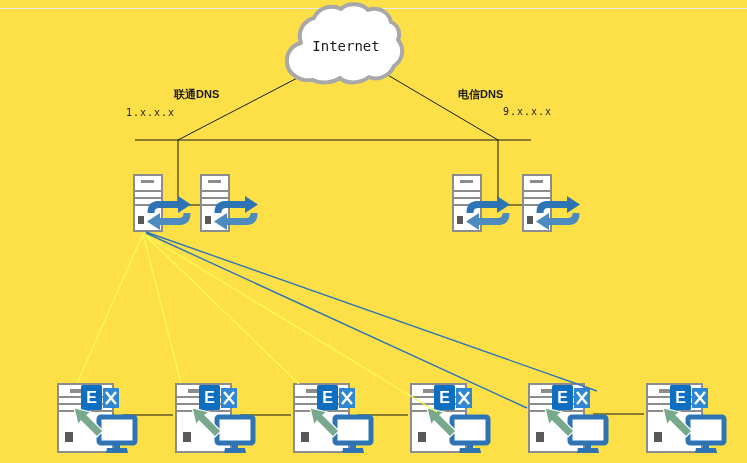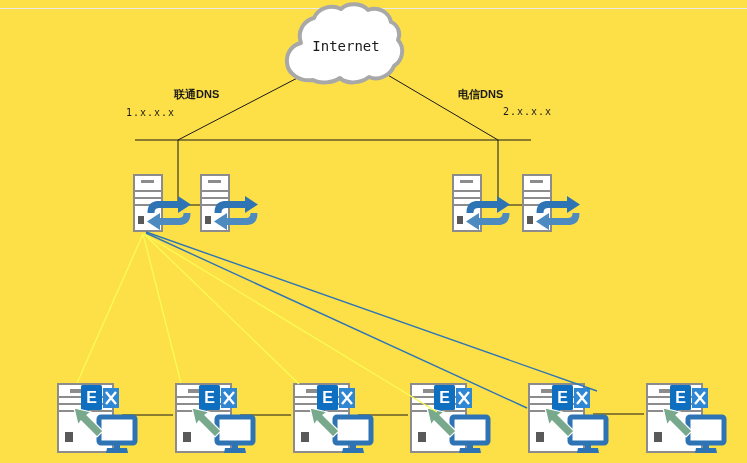--- a/index.html
+++ b/index.html
@@ -62,21 +62,21 @@
     <path style="fill:#ffffff;stroke:var(--cloud-stroke);stroke-width:4;stroke-linejoin:round;" d="M 313 80 C 300 82 288 74 287 63 C 286 53 292 45 301 43 C 297 32 303 21 314 18
          C 318 8 331 4 341 9 C 348 2 362 3 368 10 C 378 6 389 12 391 22
          C 398 25 401 33 398 40 C 405 48 403 60 394 66 C 390 76 378 81 369 77
          C 360 84 346 84 340 78 C 333 83 320 84 313 80 Z"></path>
   </svg>
 
   <div class="lbl lbl-cloud">Internet</div>
   <div class="lbl lbl-cn lbl-dns-l">联通DNS</div>
   <div class="lbl lbl-ip lbl-ip-l">1.x.x.x</div>
   <div class="lbl lbl-cn lbl-dns-r">电信DNS</div>
-  <div class="lbl lbl-ip lbl-ip-r">2.x.x.x</div>
+  <div class="lbl lbl-ip lbl-ip-r">9.x.x.x</div>
 
   <div class="top-server" style="left:133px">
     <div class="tower">
       <div class="vent"></div>
       <div class="bl bl1"></div>
         <div class="bl bl2"></div>
         <div class="bl bl3"></div>
       <div class="pwr"></div>
     </div>
     <svg class="sync" viewBox="0 0 46 36">

